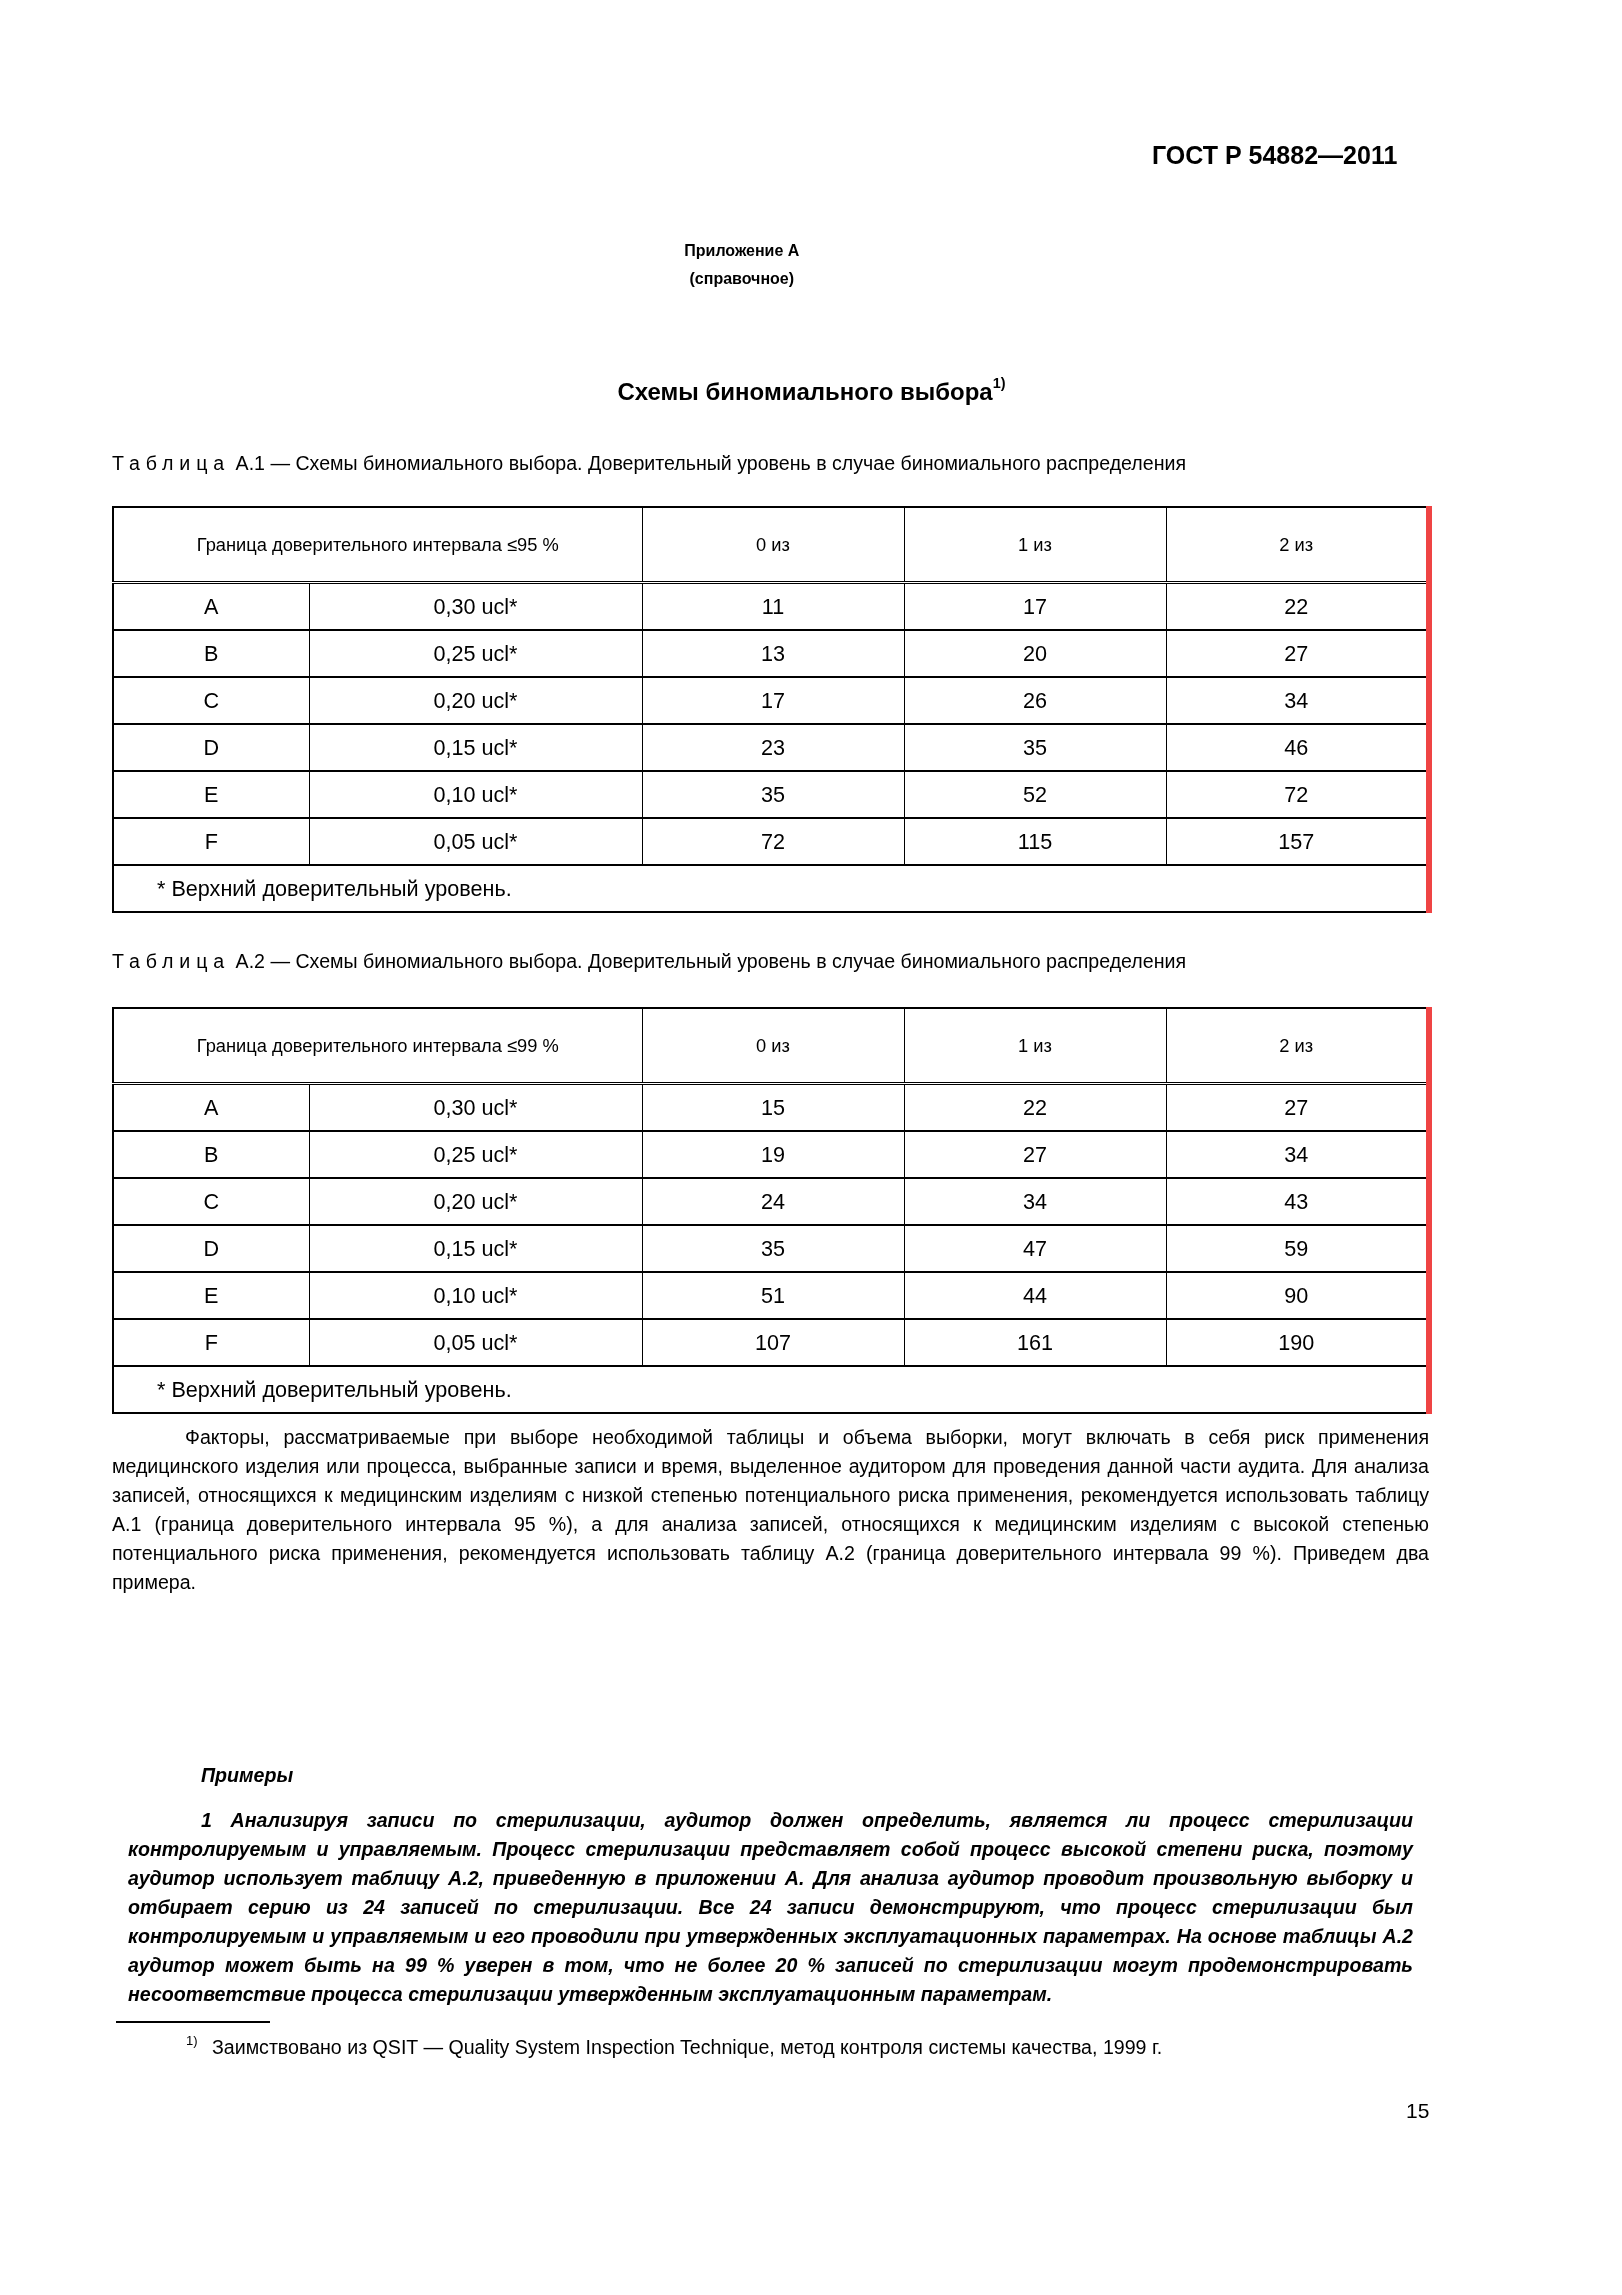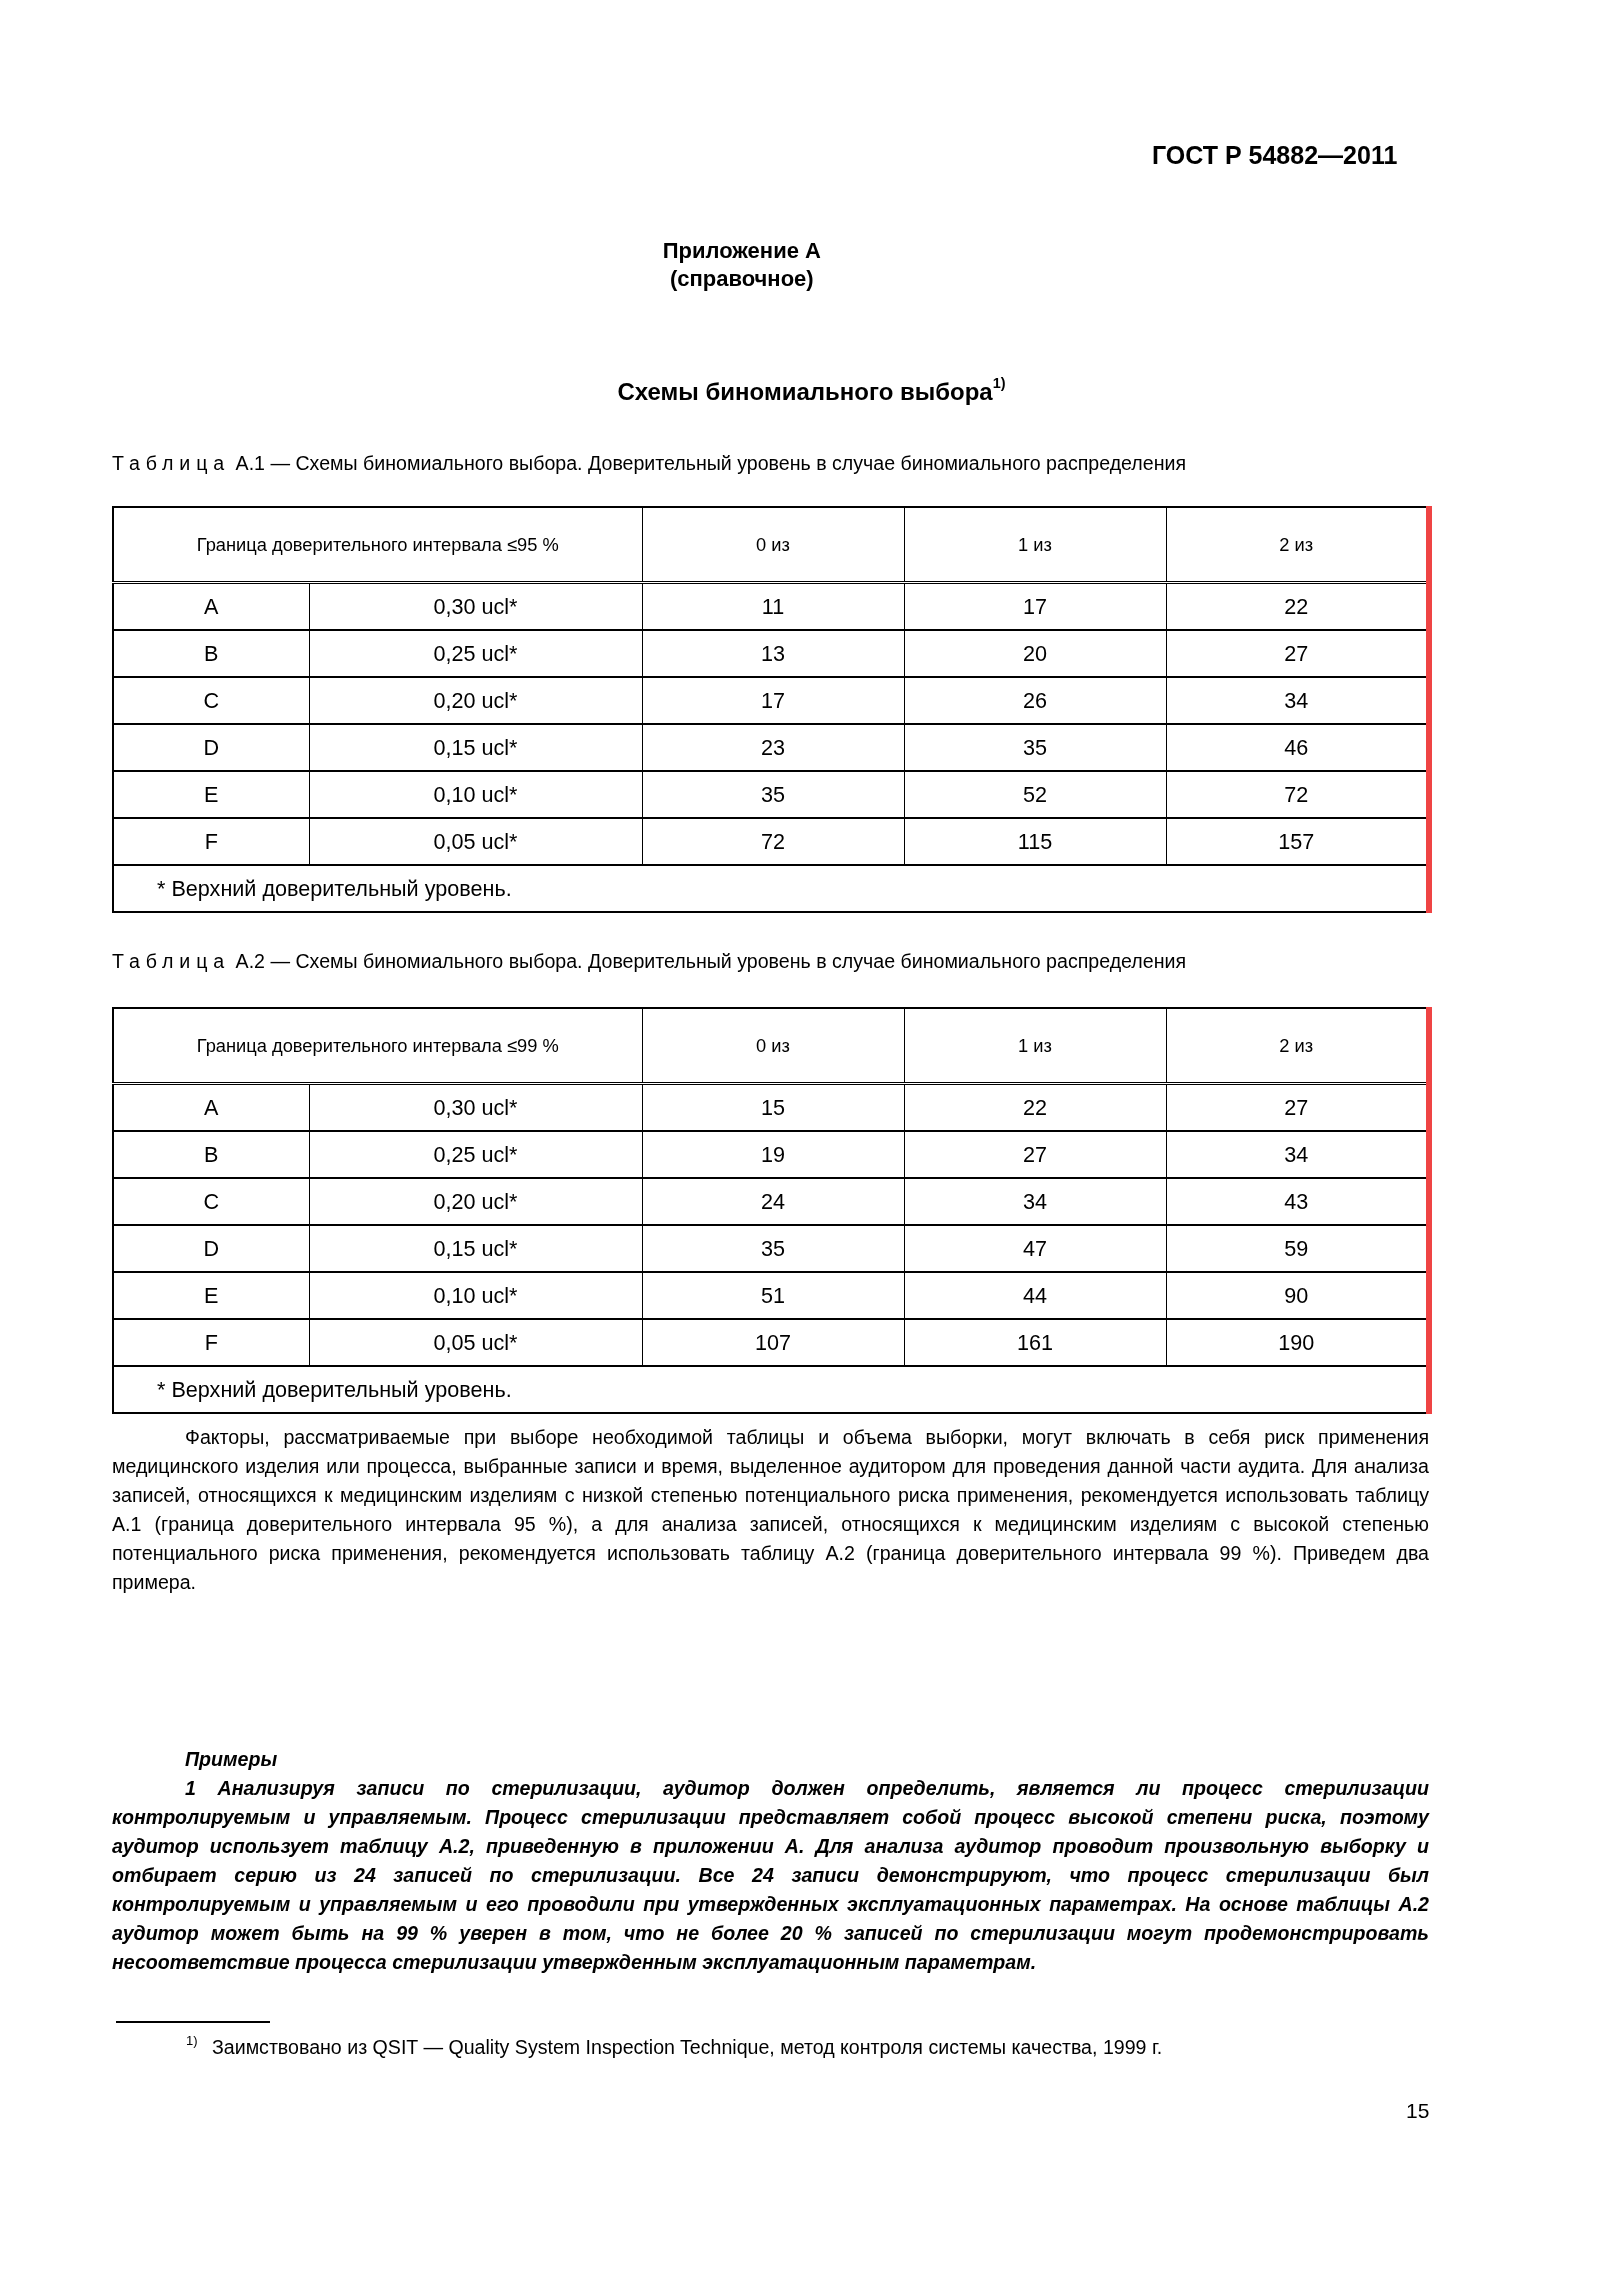--- a/index.html
+++ b/index.html
@@ -1,38 +1,38 @@
 <!DOCTYPE html>
 <html style="font-size:10.5px"><head>
 <meta charset="utf-8">
 <style>
   html, body { margin: 0; padding: 0; background: #ffffff; }
   body { width: 1623px; height: 2295px; position: relative; overflow: hidden;
          font-family: "Liberation Sans", sans-serif; color: #000; }
   .abs { position: absolute; }
   .hdr-code { left: 1152px; top: 141px; font-size: 25px; font-weight: bold; white-space: nowrap; }
-  .appendix { left: 0; width: 1464px; top: 237px; text-align: center; font-size: 22px; font-weight: bold; line-height: 27.5px; }
+  .appendix { left: 0; width: 1464px; top: 237px; text-align: center; font-size: 16px; font-weight: bold; line-height: 27.5px; }
   .appendix div { padding-left: 19.6px; }
   .section-title { left: 0; width: 1623px; top: 378px; text-align: center; font-size: 24px; font-weight: bold; padding-left: 0; }
   .section-title sup { font-size: 14.4px; position: relative; top: -2.6px; }
   .caption { left: 112px; width: 1317px; font-size: 19.6px; line-height: 26px; text-align: justify; }
   .caption .spaced { letter-spacing: 5.9px; }
   table.tbl { position: absolute; left: 112px; width: 1317px; border-collapse: collapse;
               font-size: 21.6px; table-layout: fixed; }
   table.tbl td, table.tbl th { border: 1.3px solid #000; text-align: center; padding: 0; font-weight: normal; }
   table.tbl th { font-size: 18.3px; height: 73px; border-bottom: 3.9px double #000; border-top-width: 2.6px; }
   table.tbl td { height: 45px; }
   table.tbl tr.bodyrow td { border-bottom-width: 2.6px; }
   table.tbl td.note { text-align: left; padding-left: 43px; height: 45px; border-bottom-width: 2.6px; }
   table.tbl { border-left: 2px solid #000; border-right: 6px solid #ef4444; }
   .body-text { left: 112px; width: 1317px; font-size: 19.6px; line-height: 29px; text-align: justify; }
   .body-text p { margin: 0; text-indent: 73px; }
   .examples { left: 112px; width: 1317px; font-size: 19.6px; line-height: 29px; text-align: justify;
               font-weight: bold; font-style: italic; }
-  .examples p { margin: 0; text-indent: 73px; }
+  .examples p { margin: 16px; text-indent: 73px; }
   .fn-rule { left: 116px; top: 2021px; width: 154px; height: 2px; background: #000; }
   .footnote { left: 186px; top: 2034px; font-size: 19.6px; white-space: nowrap; }
   .footnote sup { font-size: 13px; margin-right: 14.4px; position: relative; top: -1.3px; }
   .page-num { left: 1406px; top: 2099px; font-size: 21px; }
 </style>
 </head>
 <body>
 
 <div class="abs hdr-code">ГОСТ Р 54882—2011</div>
 

